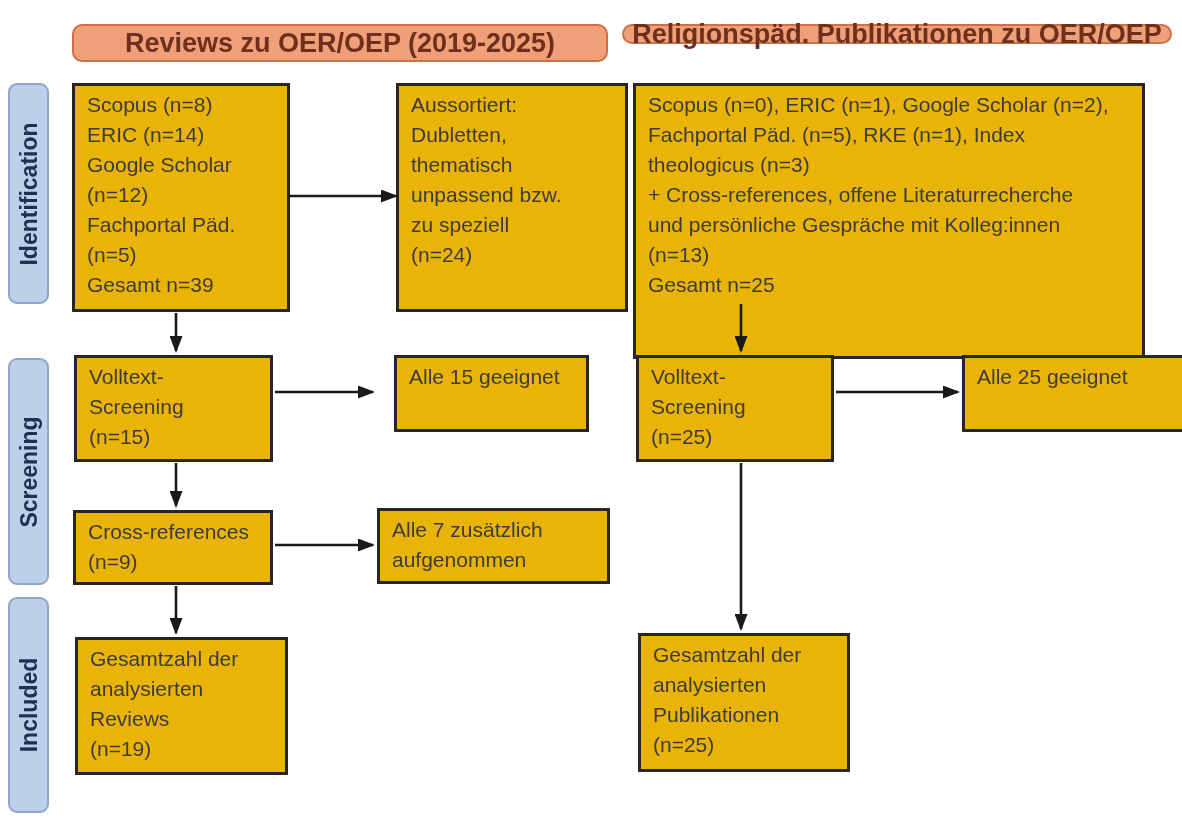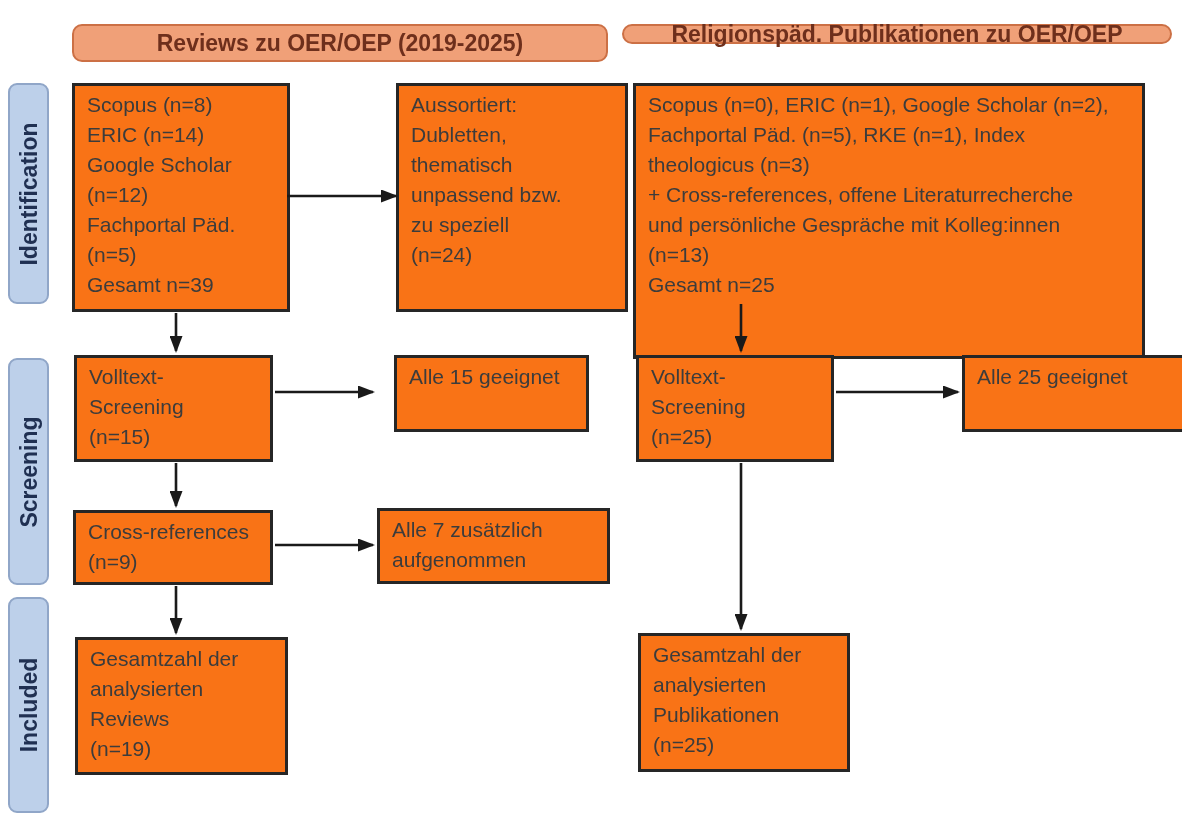--- a/index.html
+++ b/index.html
@@ -10,35 +10,35 @@
   html,body{margin:0;padding:0;}
   body{background:#fff;font-family:"Liberation Sans",sans-serif;}
   .canvas{
     position:relative;width:1182px;height:820px;background:var(--page-bg);
     overflow:hidden;
   }
   .col-header{
     position:absolute;box-sizing:border-box;
     background:var(--header-fill);border:2px solid var(--header-border);
     border-radius:10px;color:var(--header-text);
-    font-size:23px;font-weight:bold;text-align:center;
+    font-size:27px;font-weight:bold;text-align:center;
     display:flex;align-items:center;justify-content:center;
   }
   .stage{
     position:absolute;box-sizing:border-box;
     background:var(--stage-fill);border:2px solid var(--stage-border);
     border-radius:9px;
   }
   .stage .rot{
     position:absolute;top:50%;left:50%;
     transform:translate(-50%,-50%) rotate(-90deg);
     color:var(--stage-text);font-size:23px;font-weight:bold;white-space:nowrap;
   }
   .box{
-    position:absolute;box-sizing:border-box;background:#f97316;
+    position:absolute;box-sizing:border-box;background:#eab308;
     border:3px solid var(--box-border);color:var(--box-text);
     font-size:21px;line-height:30px;white-space:pre-line;
     padding:4px 4px 2px 12px;overflow:hidden;
   }
   svg.arrows{position:absolute;top:0;left:0;width:1182px;height:820px;pointer-events:none;}
   svg.arrows line{stroke:var(--arrow);stroke-width:2.6px;}
   svg.arrows path{fill:var(--arrow);}
 </style>
 </head>
 <body>

